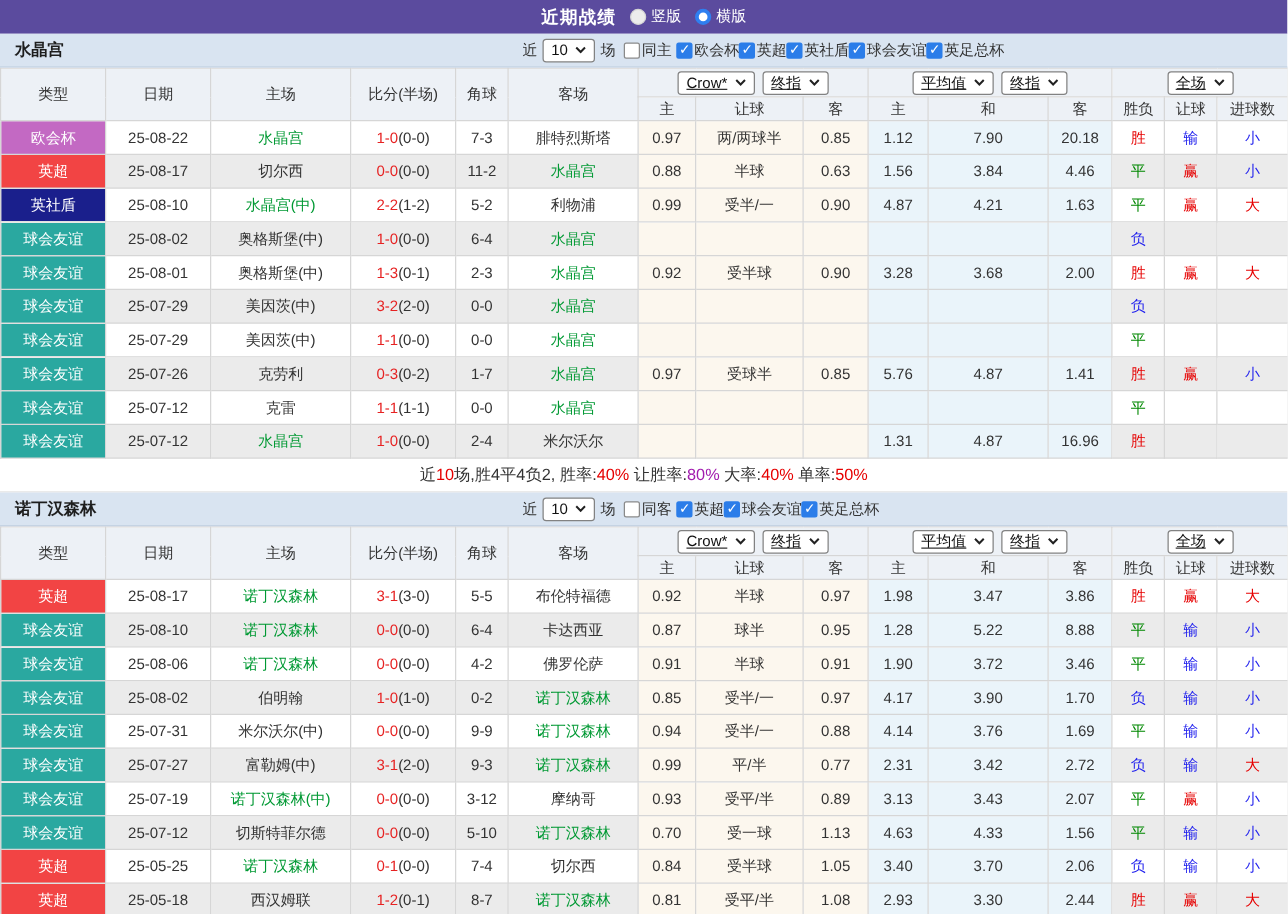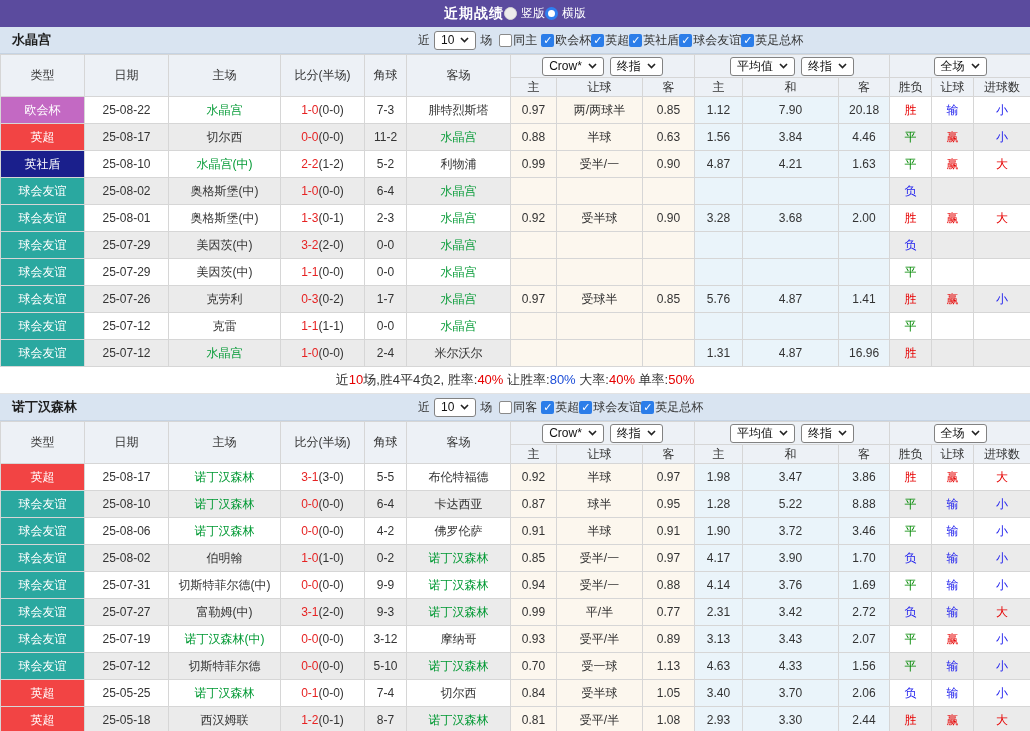--- a/index.html
+++ b/index.html
@@ -5,21 +5,21 @@
   html,body{margin:0;padding:0;}
   body{
     width:1030px;
     font-family:"Liberation Sans","DejaVu Sans",sans-serif;
     color:#333;background:#fff;font-size:12px;
     -webkit-font-smoothing:antialiased;
   }
   .page{width:1030px;overflow:hidden;}
 
   
-  .topbar{height:27px;background:#5b4b9e;display:flex;align-items:center;justify-content:center;}
+  .topbar{height:27px;background:#5b4b9e;display:flex;align-items:center;justify-content:center;gap:11px;}
   .topbar-title{color:#fff;font-weight:bold;font-size:14px;letter-spacing:1px;}
   .radio-opt{display:inline-flex;align-items:center;gap:4px;color:#fff;font-size:12px;cursor:pointer;}
   .radio{display:inline-block;width:13px;height:13px;border-radius:50%;box-sizing:border-box;}
   .r-unsel{background:#ececec;border:1px solid #d5d5d5;}
   .r-sel{background:#fff;border:3.5px solid #2f7ff0;}
 
   
   .section-title{position:relative;height:26px;background:#d9e4f1;border-bottom:1px solid #c5d3e3;display:flex;align-items:center;}
   .team-name{margin-left:12px;font-weight:bold;font-size:13px;color:#1d1d1d;}
   .filters{position:absolute;left:418px;top:0;height:26px;display:flex;align-items:center;gap:4px;white-space:nowrap;}
@@ -34,21 +34,21 @@
        padding:0 6px;border:1px solid #828282;border-radius:3px;background:#fff;font-size:12px;color:#111;cursor:pointer;}
   .sel svg{flex:none;}
 
   
   table{width:1030px;table-layout:fixed;border-collapse:collapse;}
   th,td{border:1px solid #d6d6d6;font-size:12px;font-weight:normal;text-align:center;padding:0;
         overflow:hidden;white-space:nowrap;}
   thead th{background:#edf1f6;color:#333;}
   tr.hd-top th{height:22px;}
   tr.hd-bot th{height:18px;}
-  .sel-group{display:flex;align-items:center;justify-content:center;gap:6px;}
+  .sel-group{display:flex;align-items:center;justify-content:center;gap:6px;text-decoration:underline;}
   tbody td{height:26px;background:#fff;}
   tbody tr:nth-child(even) td.plain{background:#ebebeb;}
   td.cream{background:#fcf7ee;}
   td.blue{background:#eaf4fa;}
   td.type-cell{color:#fff;}
   .ft{color:#e62222;}
   .ht{color:#333;}
 
   
   .summary{height:26px;line-height:26px;text-align:center;font-size:13px;color:#333;border-bottom:1px solid #e3e3e3;}
@@ -360,21 +360,21 @@
               <td class="blue">1.31</td>
               <td class="blue">4.87</td>
               <td class="blue">16.96</td>
               <td class="plain" style="color: rgb(230, 0, 0);">胜</td>
               <td class="plain"></td>
               <td class="plain"></td>
             </tr>
           </tbody>
     </table>
 
-    <div class="summary"><span>近</span><span style="color: rgb(230, 0, 0);">10</span><span>场,胜4平4负2, 胜率:</span><span style="color: rgb(230, 0, 0);">40%</span><span> 让胜率:</span><span style="color: #1d4ed8;">80%</span><span> 大率:</span><span style="color: rgb(230, 0, 0);">40%</span><span> 单率:</span><span style="color: rgb(230, 0, 0);">50%</span></div>
+    <div class="summary"><span>近</span><span style="color: rgb(230, 0, 0);">10</span><span>场,胜4平4负2, 胜率:</span><span style="color: rgb(230, 0, 0);">40%</span><span> 让胜率:</span><span style="color: #a21caf;">80%</span><span> 大率:</span><span style="color: rgb(230, 0, 0);">40%</span><span> 单率:</span><span style="color: rgb(230, 0, 0);">50%</span></div>
   </div>
 
   <div class="section">
     <div class="section-title">
       <span class="team-name">诺丁汉森林</span>
       <div class="filters">
         <span>近</span>
         <span class="sel">
           <span>10</span>
           <svg width="9" height="6" viewBox="0 0 9 6">
@@ -549,21 +549,21 @@
               <td class="blue">4.17</td>
               <td class="blue">3.90</td>
               <td class="blue">1.70</td>
               <td class="plain" style="color: rgb(34, 34, 238);">负</td>
               <td class="plain" style="color: rgb(34, 34, 238);">输</td>
               <td class="plain" style="color: rgb(34, 34, 238);">小</td>
             </tr>
             <tr>
               <td class="type-cell" style="background: rgb(42, 168, 160);">球会友谊</td>
               <td class="plain">25-07-31</td>
-              <td class="plain"><span>切斯特菲尔德(中)</span></td>
+              <td class="plain"><span>米尔沃尔(中)</span></td>
               <td class="plain"><span><span class="ft">0-0</span><span class="ht">(0-0)</span></span></td>
               <td class="plain">9-9</td>
               <td class="plain"><span style="color: rgb(0, 153, 51);">诺丁汉森林</span></td>
               <td class="cream">0.94</td>
               <td class="cream">受半/一</td>
               <td class="cream">0.88</td>
               <td class="blue">4.14</td>
               <td class="blue">3.76</td>
               <td class="blue">1.69</td>
               <td class="plain" style="color: rgb(0, 136, 0);">平</td>

